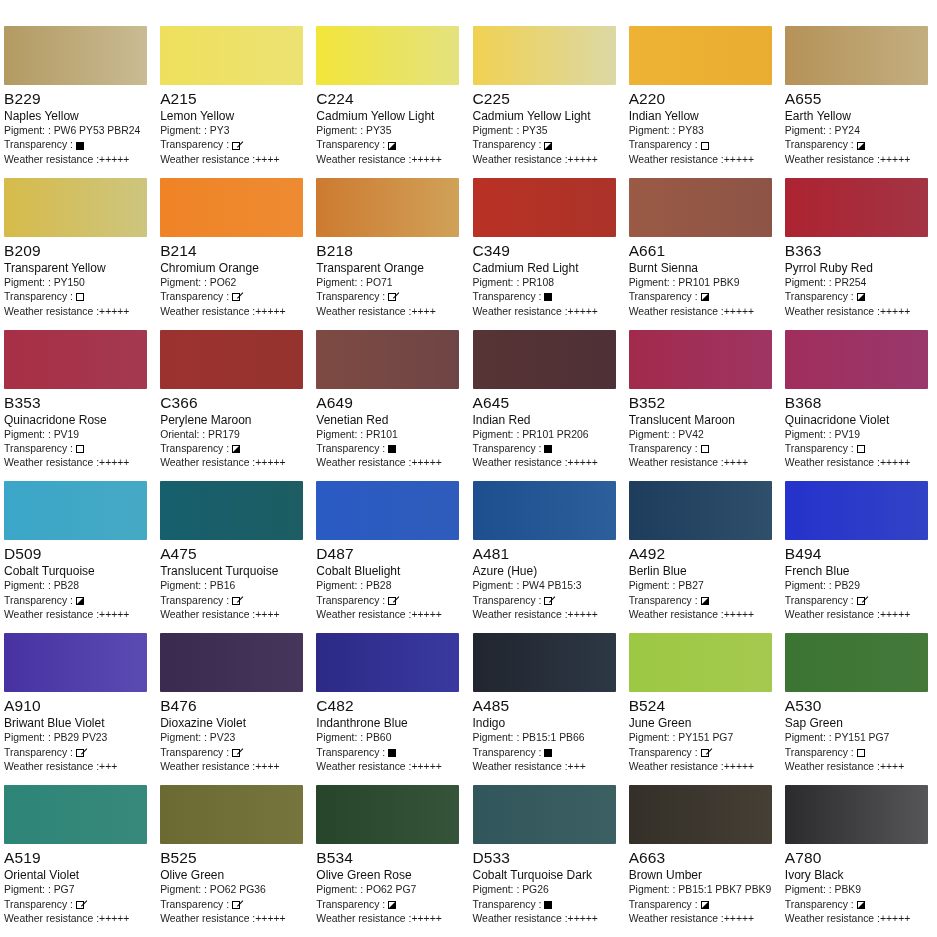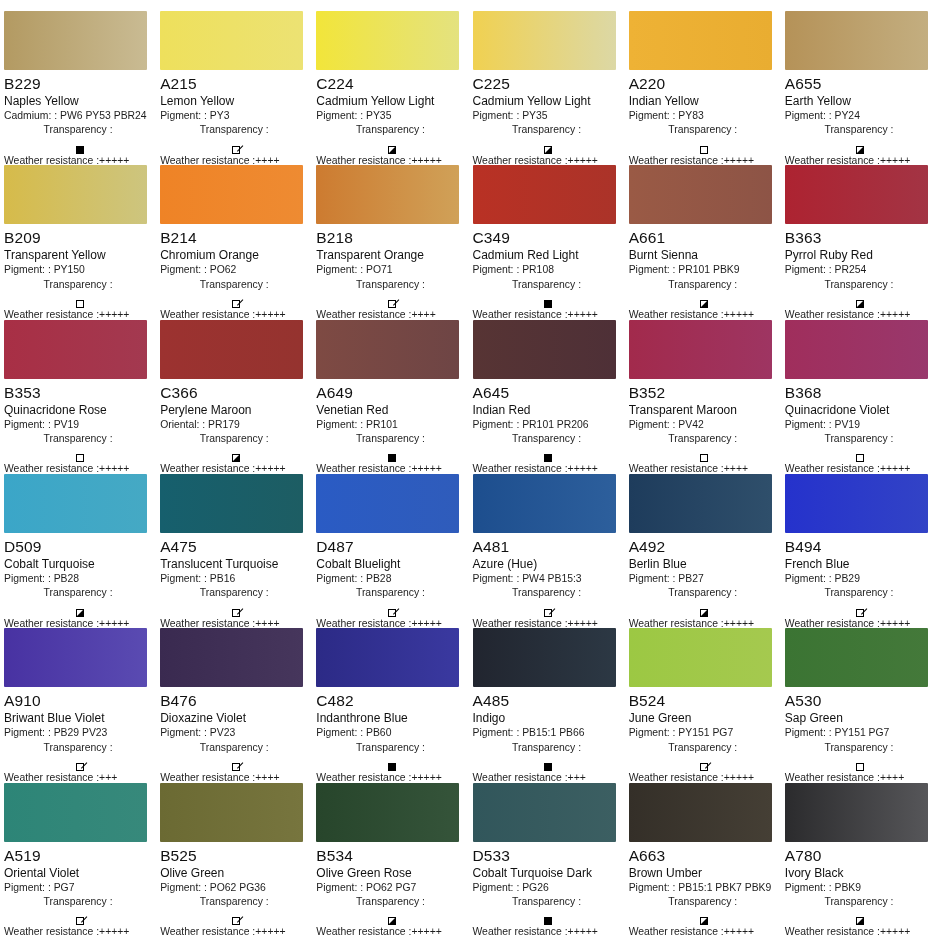--- a/index.html
+++ b/index.html
@@ -16,21 +16,21 @@
     overflow: hidden;
   }
 
   #swatch-grid {
     display: grid;
     grid-template-columns: repeat(6, 1fr);
     grid-template-rows: repeat(6, 1fr);
     width: 937px;
     height: 937px;
     box-sizing: border-box;
-    padding: 11px 0 0 0;
+    padding: 26px 0 0 0;
   }
 
   .swatch-cell {
     position: relative;
     box-sizing: border-box;
     padding: 0 4px 0 4px;
     overflow: hidden;
   }
 
   .swatch-chip {
@@ -69,22 +69,21 @@
   .swatch-weather {
     font-size: 10.4px;
     line-height: 14.4px;
     color: #1d1d1d;
     white-space: nowrap;
   }
 
   .swatch-transparency {
     display: flex;
     align-items: center;
-    gap: 8px;
-    flex-direction: column;
+    gap: 0px;
   }
 
   .tr-label { display: inline-block; }
 
   
   .tr-icon {
     display: inline-block;
     width: 8px;
     height: 8px;
     border: 1px solid #000000;
@@ -122,21 +121,21 @@
 </head>
 <body>
 
 <div id="swatch-grid">
     <div class="swatch-cell">
       <div class="swatch-chip">
         <div class="chip-inner" style="background: linear-gradient(90deg, rgb(179, 154, 98) 0%, rgb(201, 187, 147) 100%);"></div>
       </div>
       <div class="swatch-code">B229</div>
       <div class="swatch-name">Naples Yellow</div>
-      <div class="swatch-pigment">Cadmium: : PW6 PY53 PBR24</div>
+      <div class="swatch-pigment">Pigment: : PW6 PY53 PBR24</div>
       <div class="swatch-transparency">
         <span class="tr-label">Transparency :</span>
         <span class="tr-icon opaque"></span>
       </div>
       <div class="swatch-weather">Weather resistance :+++++</div>
     </div>
     <div class="swatch-cell">
       <div class="swatch-chip">
         <div class="chip-inner" style="background: linear-gradient(90deg, rgb(238, 224, 92) 0%, rgb(236, 226, 115) 100%);"></div>
       </div>
@@ -329,21 +328,21 @@
         <span class="tr-label">Transparency :</span>
         <span class="tr-icon opaque"></span>
       </div>
       <div class="swatch-weather">Weather resistance :+++++</div>
     </div>
     <div class="swatch-cell">
       <div class="swatch-chip">
         <div class="chip-inner" style="background: linear-gradient(90deg, rgb(162, 42, 76) 0%, rgb(158, 53, 98) 100%);"></div>
       </div>
       <div class="swatch-code">B352</div>
-      <div class="swatch-name">Transparent Maroon</div>
+      <div class="swatch-name">Translucent Maroon</div>
       <div class="swatch-pigment">Pigment: : PV42</div>
       <div class="swatch-transparency">
         <span class="tr-label">Transparency :</span>
         <span class="tr-icon transparent"></span>
       </div>
       <div class="swatch-weather">Weather resistance :++++</div>
     </div>
     <div class="swatch-cell">
       <div class="swatch-chip">
         <div class="chip-inner" style="background: linear-gradient(90deg, rgb(160, 46, 92) 0%, rgb(153, 56, 108) 100%);"></div>

